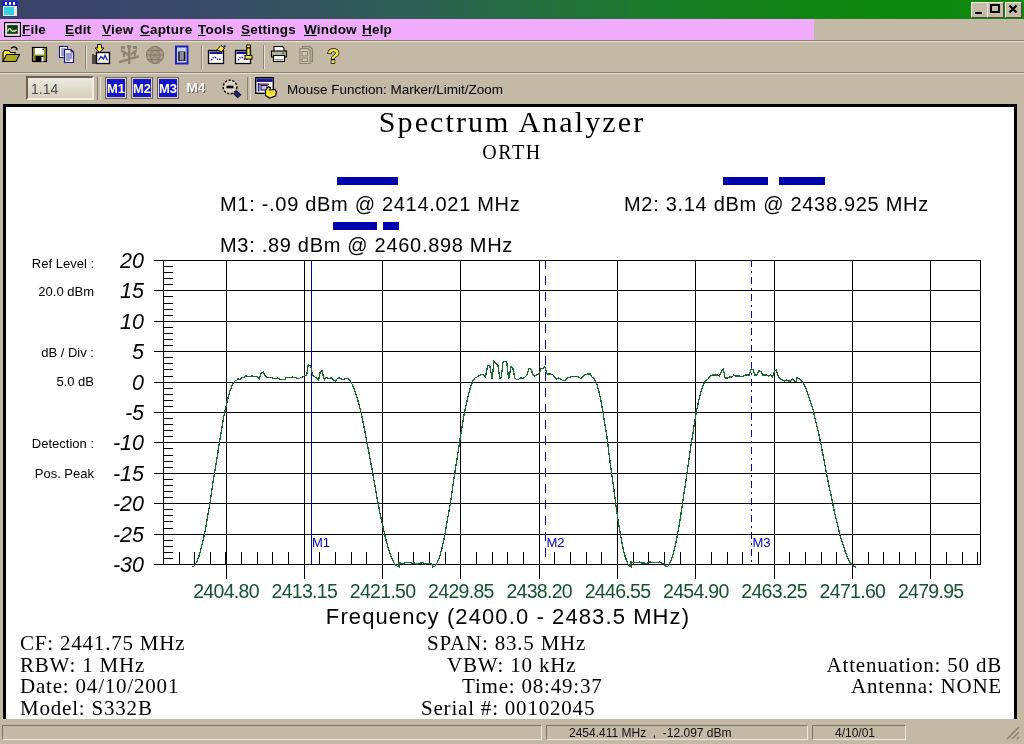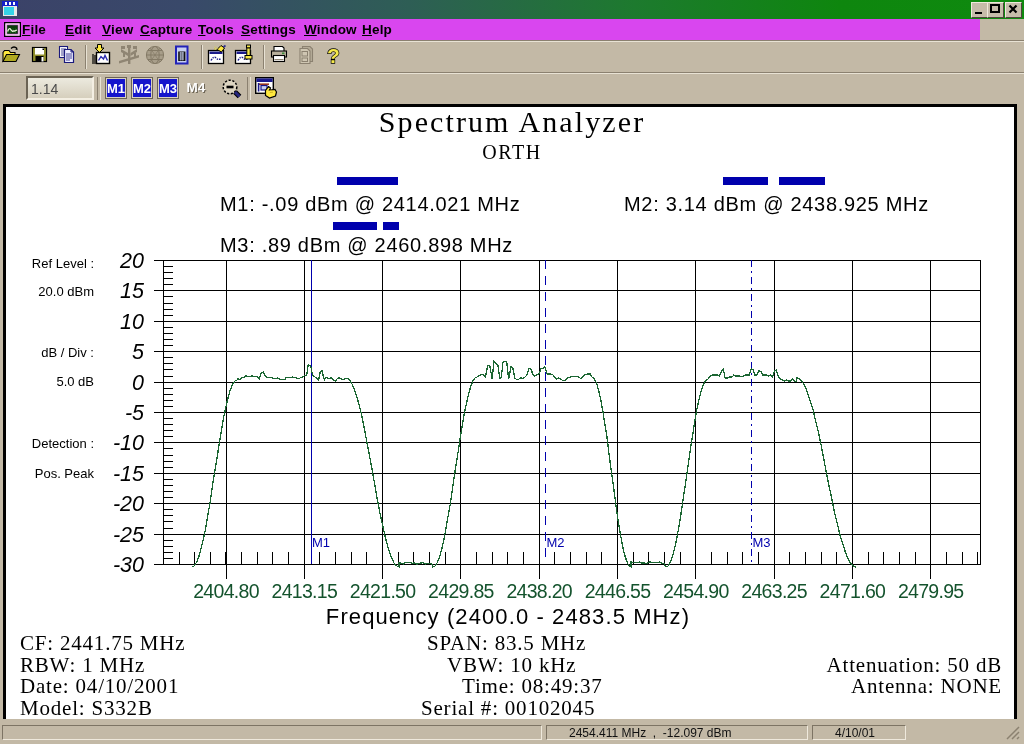--- a/index.html
+++ b/index.html
@@ -8,21 +8,21 @@
   
   #titlebar{position:absolute;left:0;top:0;width:1024px;height:19px;
     background:linear-gradient(to right,#3b4268 0%,#39496a 18%,#2e5e55 40%,#1d7a2e 62%,#0e860e 82%,#0f8a0f 100%);}
   #titletext{position:absolute;left:22px;top:2px;color:#fff;font-size:12.5px;
     font-weight:bold;white-space:nowrap;letter-spacing:0.2px;}
   .winbtn{position:absolute;top:2px;width:15px;height:14px;background:#c6bcaa;
     border-top:1px solid #efe9dc;border-left:1px solid #efe9dc;
     border-right:1px solid #4d463a;border-bottom:1px solid #4d463a;
     color:#000;font-size:10px;font-weight:bold;text-align:center;line-height:12px;}
   
-  #menubar{position:absolute;left:0;top:19px;width:980px;height:22px;background:#d946ef;text-decoration:underline;}
+  #menubar{position:absolute;left:0;top:19px;width:814px;height:22px;background:#f0abfc;text-decoration:underline;}
   .menuitem{position:absolute;top:3px;font-size:13.5px;font-weight:bold;color:#000;letter-spacing:0.2px;}
   .menuitem u{text-decoration:underline;}
   
   #toolbar1{position:absolute;left:0;top:42px;width:1024px;height:31px;background:#c3b9a6;}
   #toolbar2{position:absolute;left:0;top:74px;width:1024px;height:30px;background:#c3b9a6;}
   .tsep{position:absolute;width:2px;border-left:1px solid #8b8170;border-right:1px solid #e8e2d4;}
   .groove{position:absolute;left:0;width:1024px;height:0;
     border-top:1px solid #8b8170;border-bottom:1px solid #e8e2d4;}
   .mbtn{position:absolute;top:77px;width:22px;height:22px;box-sizing:border-box;line-height:20px;background:#1515cc;
     border:1px solid #6b6354;box-shadow:inset 0 0 0 1px #d9d2c2;
@@ -220,20 +220,21 @@
   <div class="tsep" style="left:247px;top:3px;height:23px;"></div>
   <svg class="abs" style="left:255px;top:3px" width="24" height="22" viewBox="0 0 24 22">
     <rect x="0.7" y="0.7" width="17.6" height="15.6" fill="#fff" stroke="#000" stroke-width="1.4"></rect>
     <rect x="1.4" y="1.4" width="16.2" height="3.6" fill="#1a1a8c"></rect>
     <path d="M3 7.2 L14 7.2" stroke="#a03818" stroke-width="1.6"></path>
     <path d="M3.6 6 L3.6 14.5" stroke="#1a1a8c" stroke-width="1.6"></path>
     <rect x="6" y="8.5" width="6" height="4.5" fill="#c8d0f0" stroke="#1a1a8c" stroke-width="1.2"></rect>
     <path d="M10.5 13.5 L13.5 9.5 L15.5 11 L14.5 13 L20 12.5 L21.5 15 L20.5 19 L14.5 21 L10.5 18.5 Z" fill="#ffe93e" stroke="#000" stroke-width="1.2"></path>
     <path d="M14.5 13.5 L17 13.2 M14.8 15.5 L18 15.2" stroke="#c8a820" stroke-width="0.8" fill="none"></path>
   </svg>
+  <div class="abs" style="left:287px;top:8px;font-size:13.5px;color:#000;">Mouse Function: Marker/Limit/Zoom</div>
 </div>
 
 <div id="frame">
   <div id="white"></div>
 </div>
 
 <div id="ctitle">Spectrum Analyzer</div>
 <div id="corth">ORTH</div>
 
 <div class="bluebar" style="left:337px;top:177px;width:61px;"></div>

